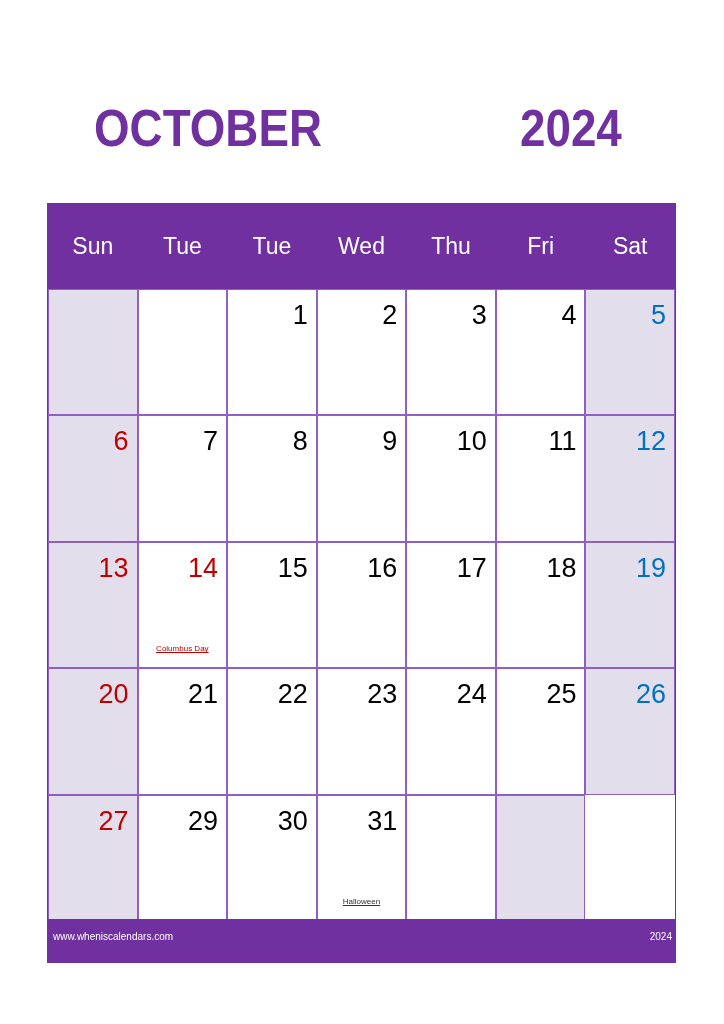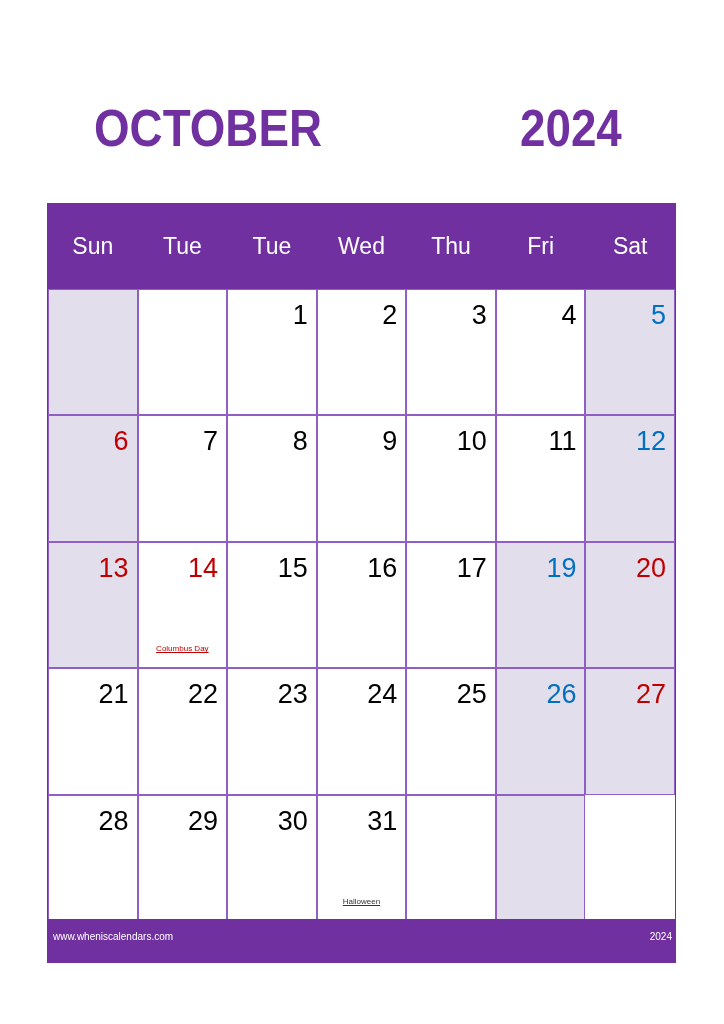--- a/index.html
+++ b/index.html
@@ -88,20 +88,23 @@
       </div>
       <div class="cell">
         <span class="num">15</span>
       </div>
       <div class="cell">
         <span class="num">16</span>
       </div>
       <div class="cell">
         <span class="num">17</span>
       </div>
+      <div class="cell">
+        <span class="num">18</span>
+      </div>
       <div class="cell weekend">
         <span class="num sat">19</span>
       </div>
       <div class="cell weekend">
         <span class="num sun">20</span>
       </div>
       <div class="cell">
         <span class="num">21</span>
       </div>
       <div class="cell">
@@ -116,23 +119,20 @@
       <div class="cell">
         <span class="num">25</span>
       </div>
       <div class="cell weekend">
         <span class="num sat">26</span>
       </div>
       <div class="cell weekend">
         <span class="num sun">27</span>
       </div>
       <div class="cell">
-        <span class="num">28</span>
-      </div>
-      <div class="cell">
         <span class="num">29</span>
       </div>
       <div class="cell">
         <span class="num">30</span>
       </div>
       <div class="cell">
         <span class="num">31</span>
         <div class="note black">Halloween</div>
       </div>
       <div class="cell"></div>

